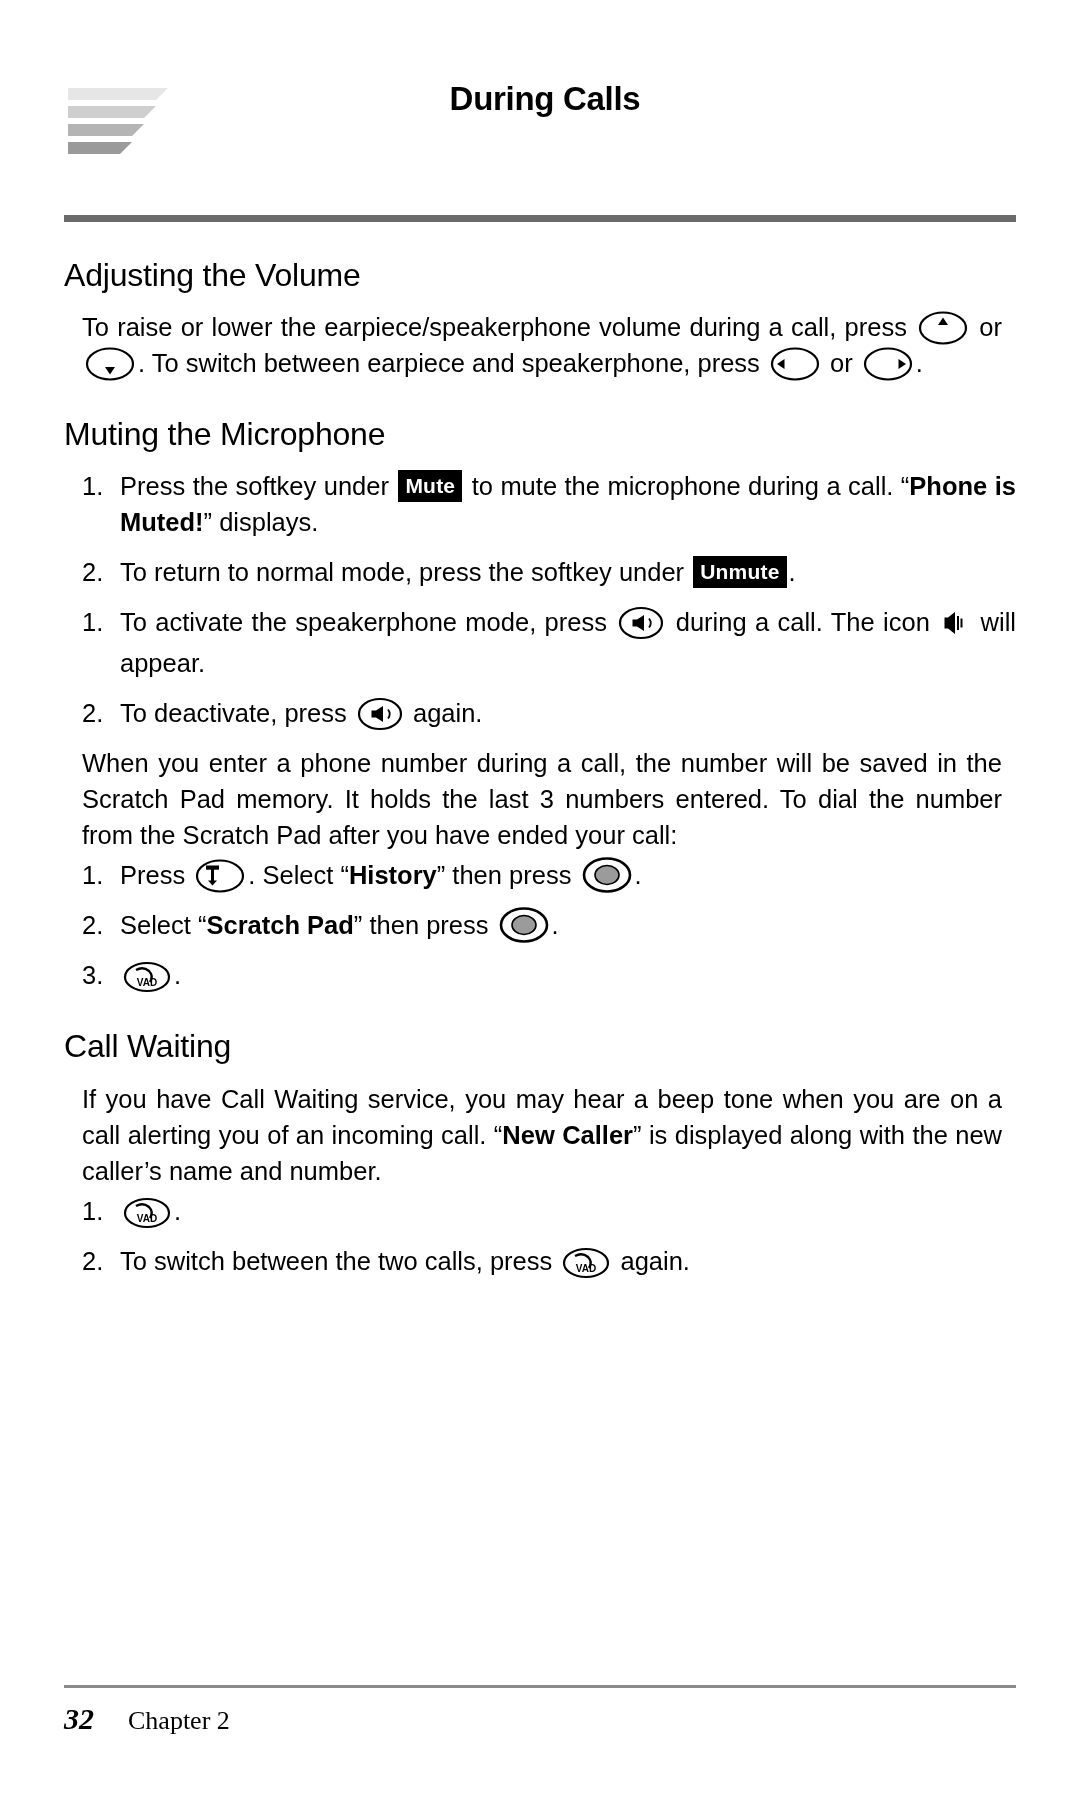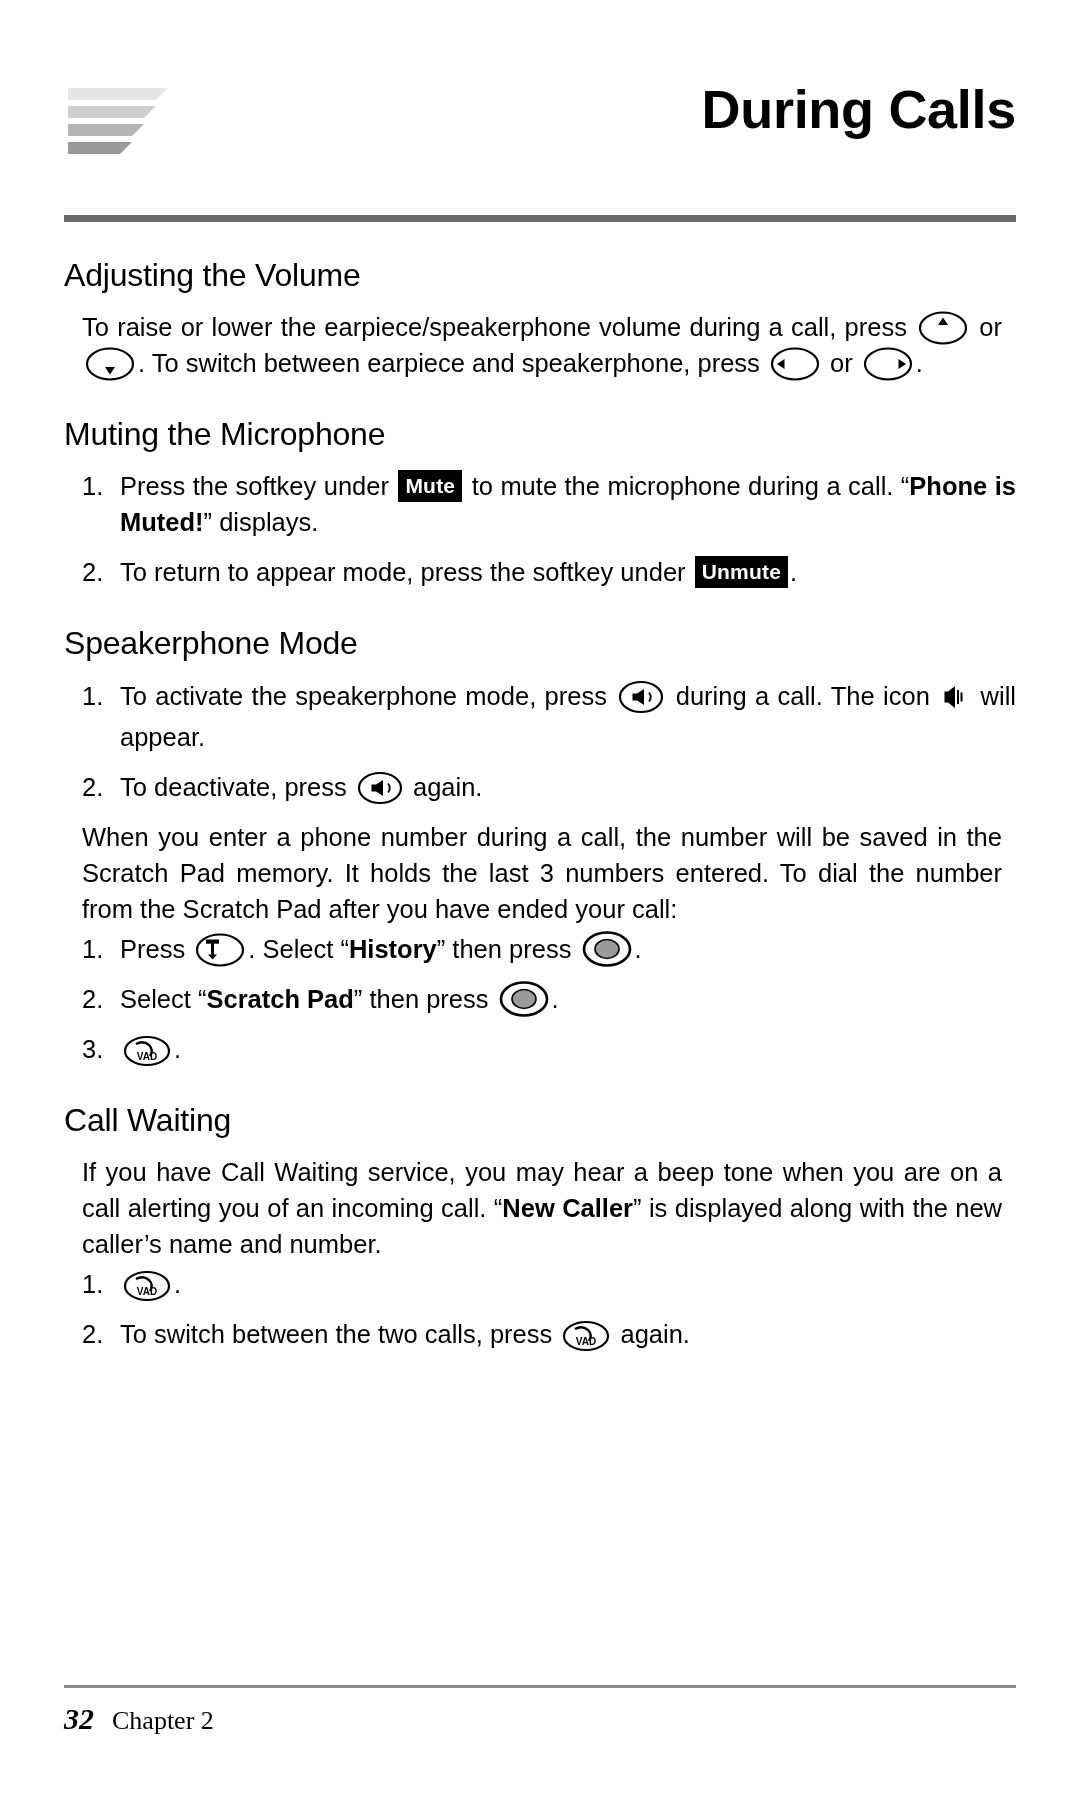--- a/index.html
+++ b/index.html
@@ -36,22 +36,22 @@
     height: 72px;
   }
   .logo .slash {
     position: absolute;
     left: 0; top: 0;
     width: 112px; height: 72px;
     pointer-events: none;
   }
 
   .page-title {
-    text-align: right;
-    font-size: 54px;
+    text-align: center;
+    font-size: 33px;
     font-weight: bold;
     letter-spacing: -0.3px;
     line-height: 1;
     margin: 0;
     padding-left: 10px;
   }
   .header-rule {
     margin-top: 23px;
     height: 7px;
     background: #6b6b6b;
@@ -135,21 +135,21 @@
     bottom: 64px;
   }
   .footer-rule {
     height: 3px;
     background: #8a8a8a;
     margin-bottom: 14px;
   }
   .footer-row {
     display: flex;
     align-items: baseline;
-    gap: 18px;
+    gap: 34px;
   }
   .folio {
     font-size: 30px;
     font-weight: bold;
     font-style: italic;
     font-family: "Liberation Serif", serif;
   }
   .chapter {
     font-size: 26px;
     font-family: Liberation Serif, serif;
@@ -191,25 +191,24 @@
           <polygon points="43,17 35.5,12 35.5,22" fill="#000"></polygon>
         </svg></span><span>.</span></p>
 
   <h2 class="section-title">Muting the Microphone</h2>
 
   <ol class="steps justified">
     <li>
       <span class="num">1.</span><span>Press the softkey under </span><span class="badge">Mute</span><span> to mute the microphone during a call.  “</span><b>Phone is Muted!</b><span>” displays.</span>
     </li>
     <li>
-      <span class="num">2.</span><span>To return to appear mode, press the softkey under </span><span class="badge">Unmute</span><span>.</span>
-    </li>
-  </ol>
-
-  <h2 class="section-title">Speakerphone Mode</h2>
+      <span class="num">2.</span><span>To return to normal mode, press the softkey under </span><span class="badge">Unmute</span><span>.</span>
+    </li>
+  </ol>
+
 
   <ol class="steps justified">
     <li>
       <span class="num">1.</span><span>To activate the speakerphone mode, press </span><span class="key"><svg width="46" height="34" viewBox="0 0 46 34">
             <ellipse cx="23" cy="17" rx="21" ry="15" fill="#fff" stroke="#000" stroke-width="2.2"></ellipse>
             <path d="M26 9 L26 25 L19 20.5 L14.5 20.5 L14.5 13.5 L19 13.5 Z" fill="#000"></path>
             <path d="M31 12.5 q3.5 4.5 0 9" fill="none" stroke="#000" stroke-width="1.8"></path>
           </svg></span><span> during a call. The icon </span><span class="spk-glyph"><svg width="24" height="26" viewBox="0 0 24 26">
             <path d="M12 2 L12 24 L5 18.5 L1.5 18.5 L1.5 7.5 L5 7.5 Z" fill="#000"></path>
             <path d="M15 6 L15 20" stroke="#000" stroke-width="2"></path>

